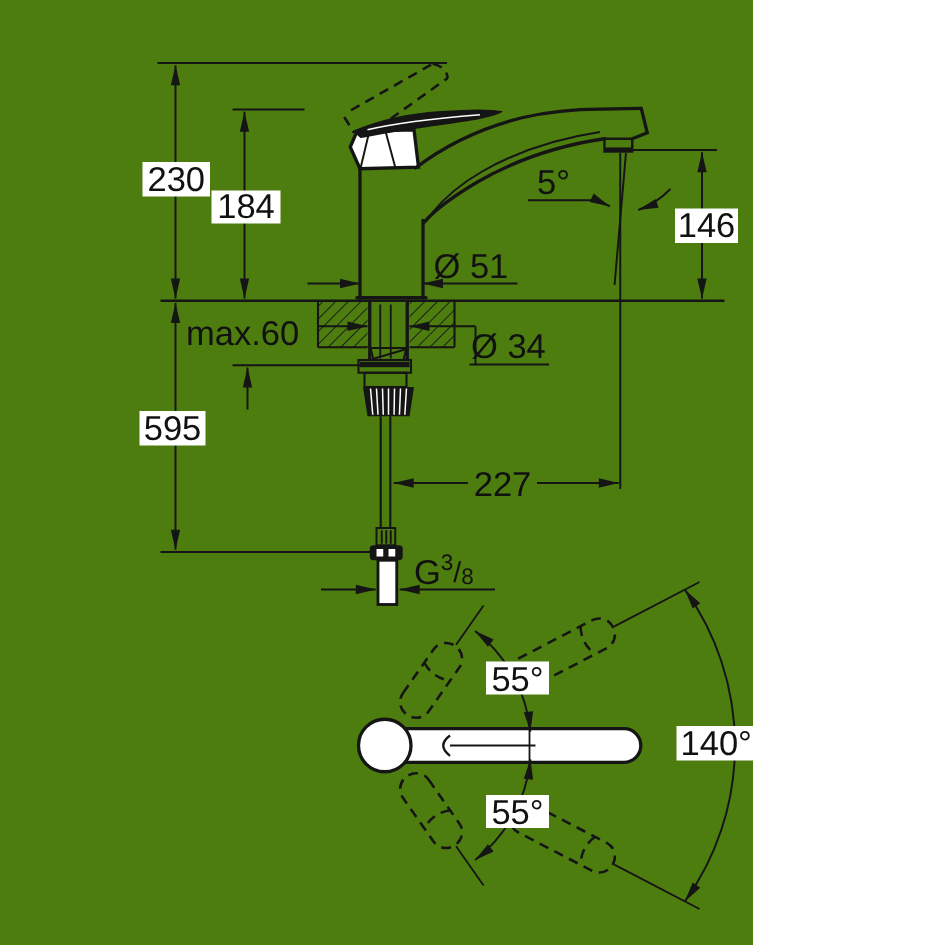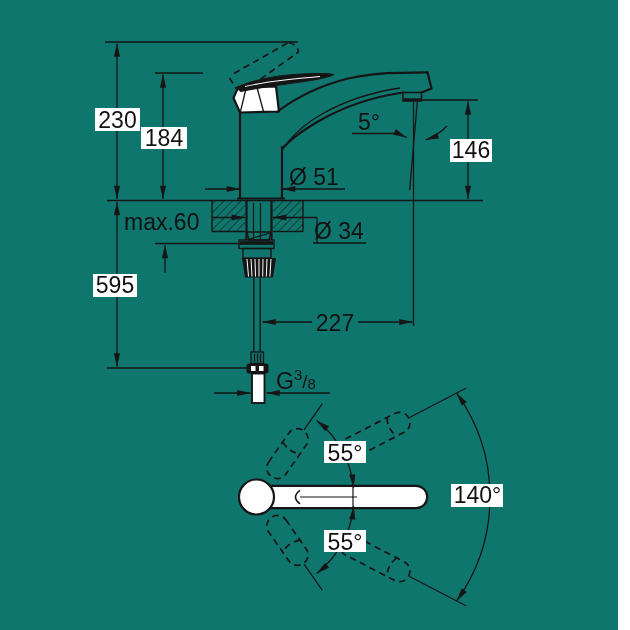--- a/index.html
+++ b/index.html
@@ -1,16 +1,16 @@
 <!DOCTYPE html>
 <html><head>
 <meta charset="utf-8">
 <style>
   html,body{margin:0;padding:0;background:#ffffff;}
-  #stage{position:relative;width:618px;height:630px;background:#0f766e;overflow:hidden;
+  #stage{position:relative;width:502px;height:630px;background:#4d7c0f;overflow:hidden;
          font-family:"Liberation Sans", sans-serif;}
   svg{display:block}
   .thin{stroke:#151515;stroke-width:1.3;fill:none}
   .dim{stroke:#151515;stroke-width:1.3;fill:none}
   .ref{stroke:#151515;stroke-width:1.4;fill:none}
   .outl{stroke:#151515;stroke-width:2.2;fill:none;stroke-linecap:round}
   .outlf{stroke:#151515;stroke-width:2.2;fill:#ffffff}
   .med{stroke:#151515;stroke-width:1.6;fill:none}
   .dash{stroke:#151515;stroke-width:1.7;fill:none;stroke-dasharray:6.5 4.5}
   .axis{stroke:#151515;stroke-width:1.2;fill:none}

